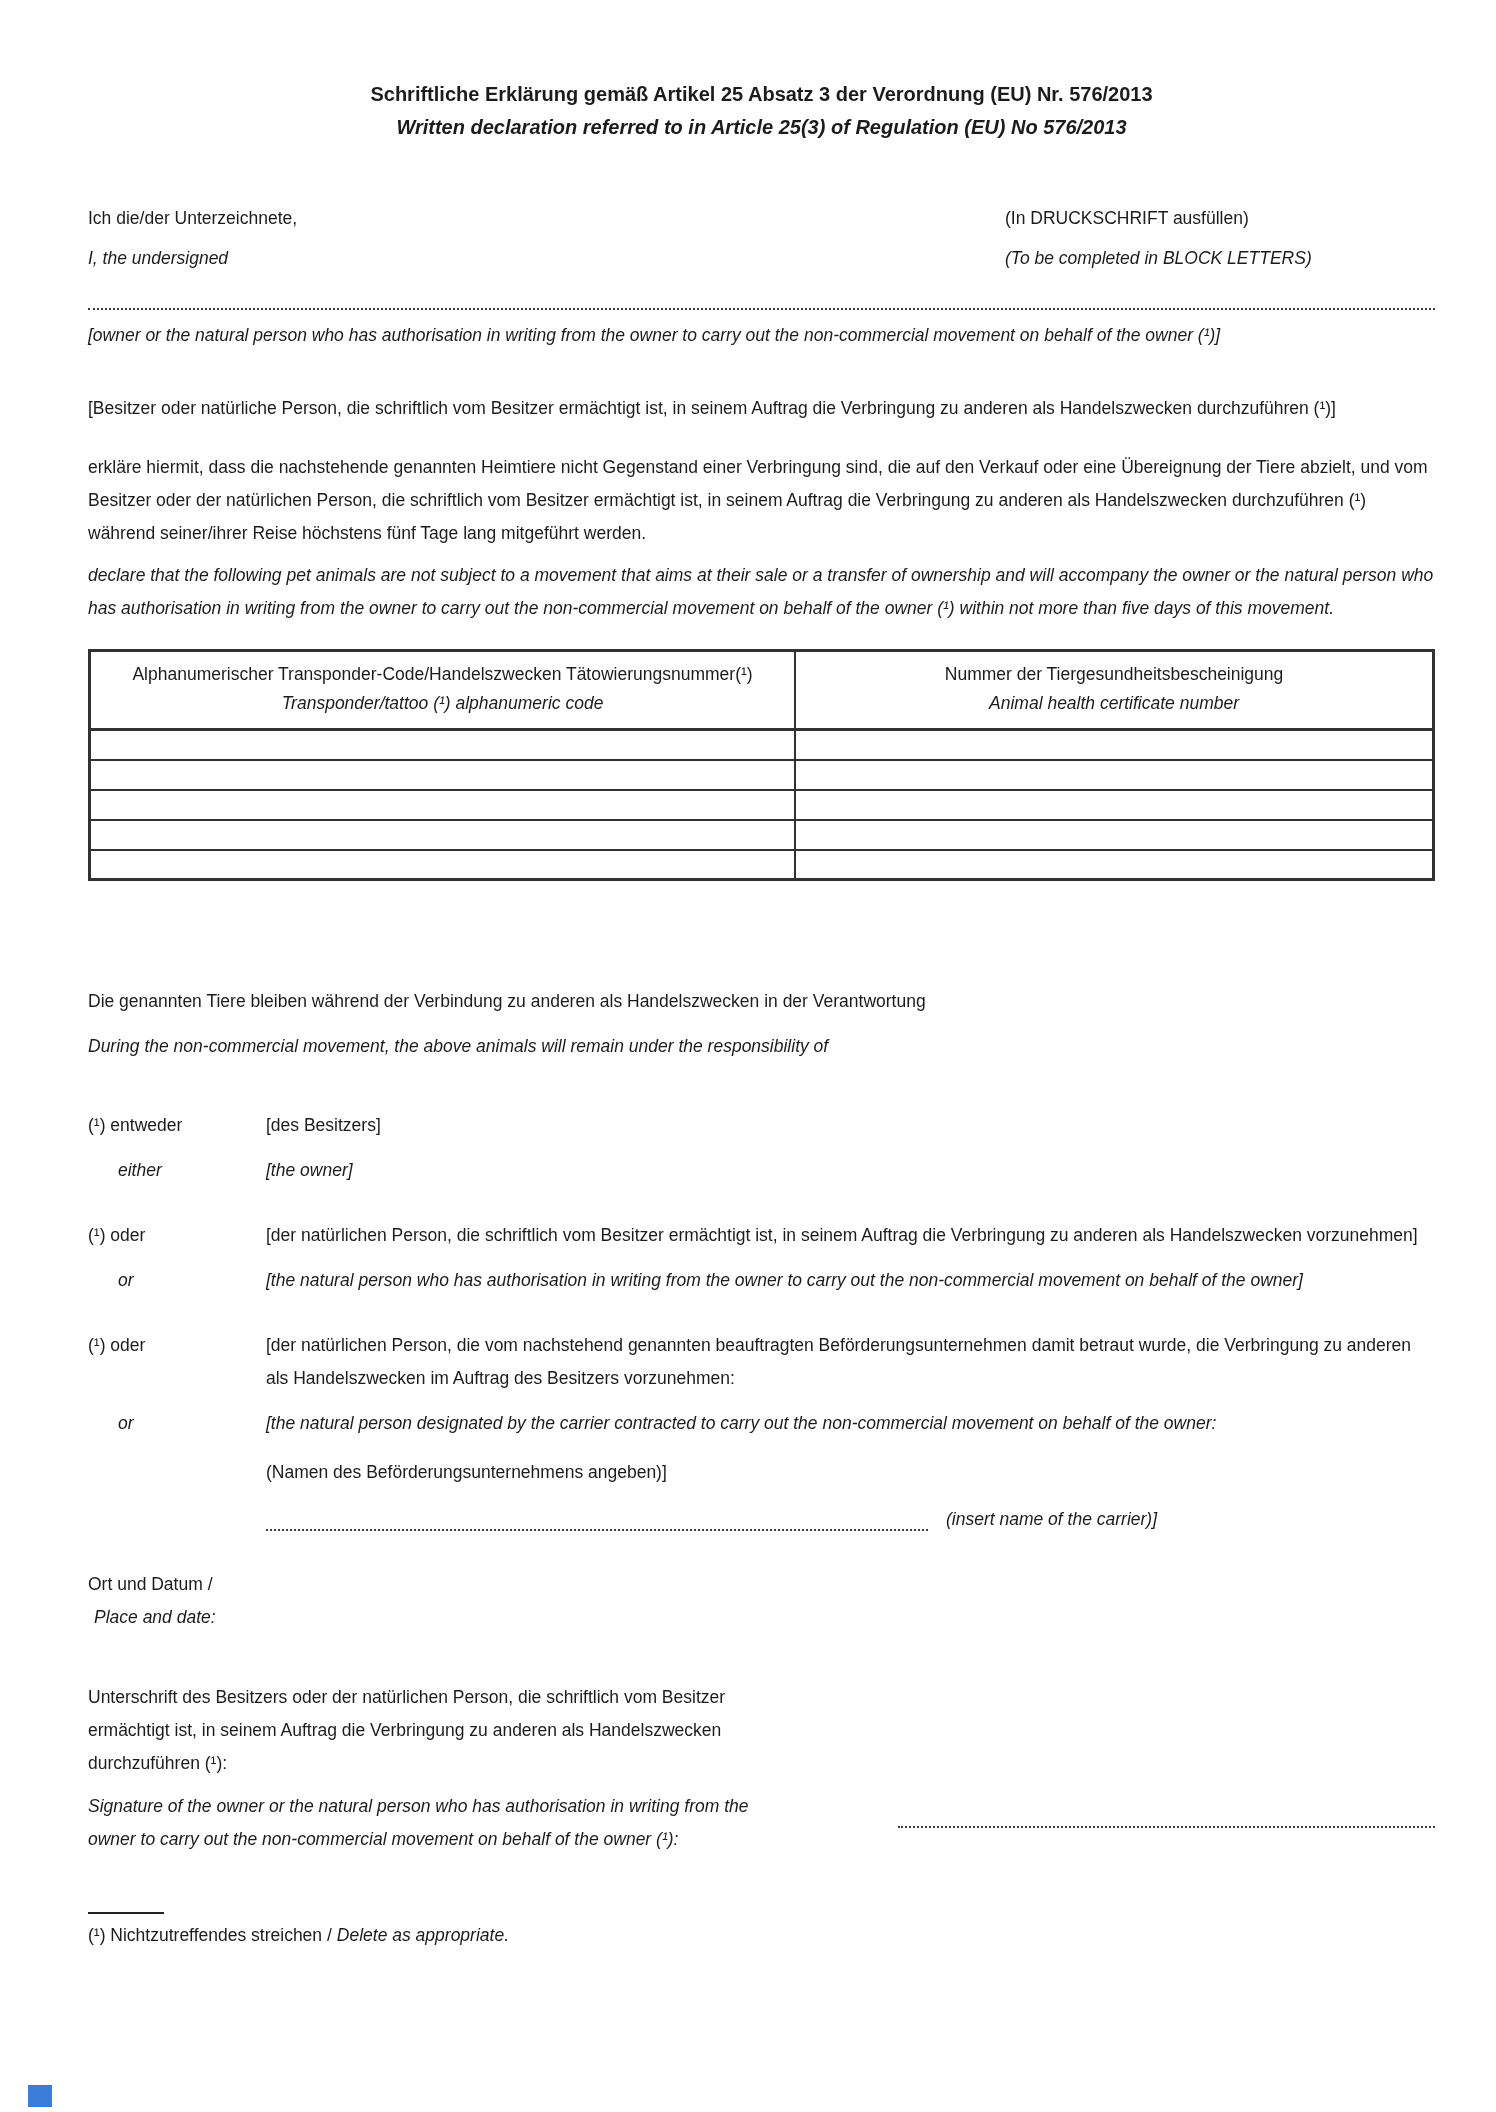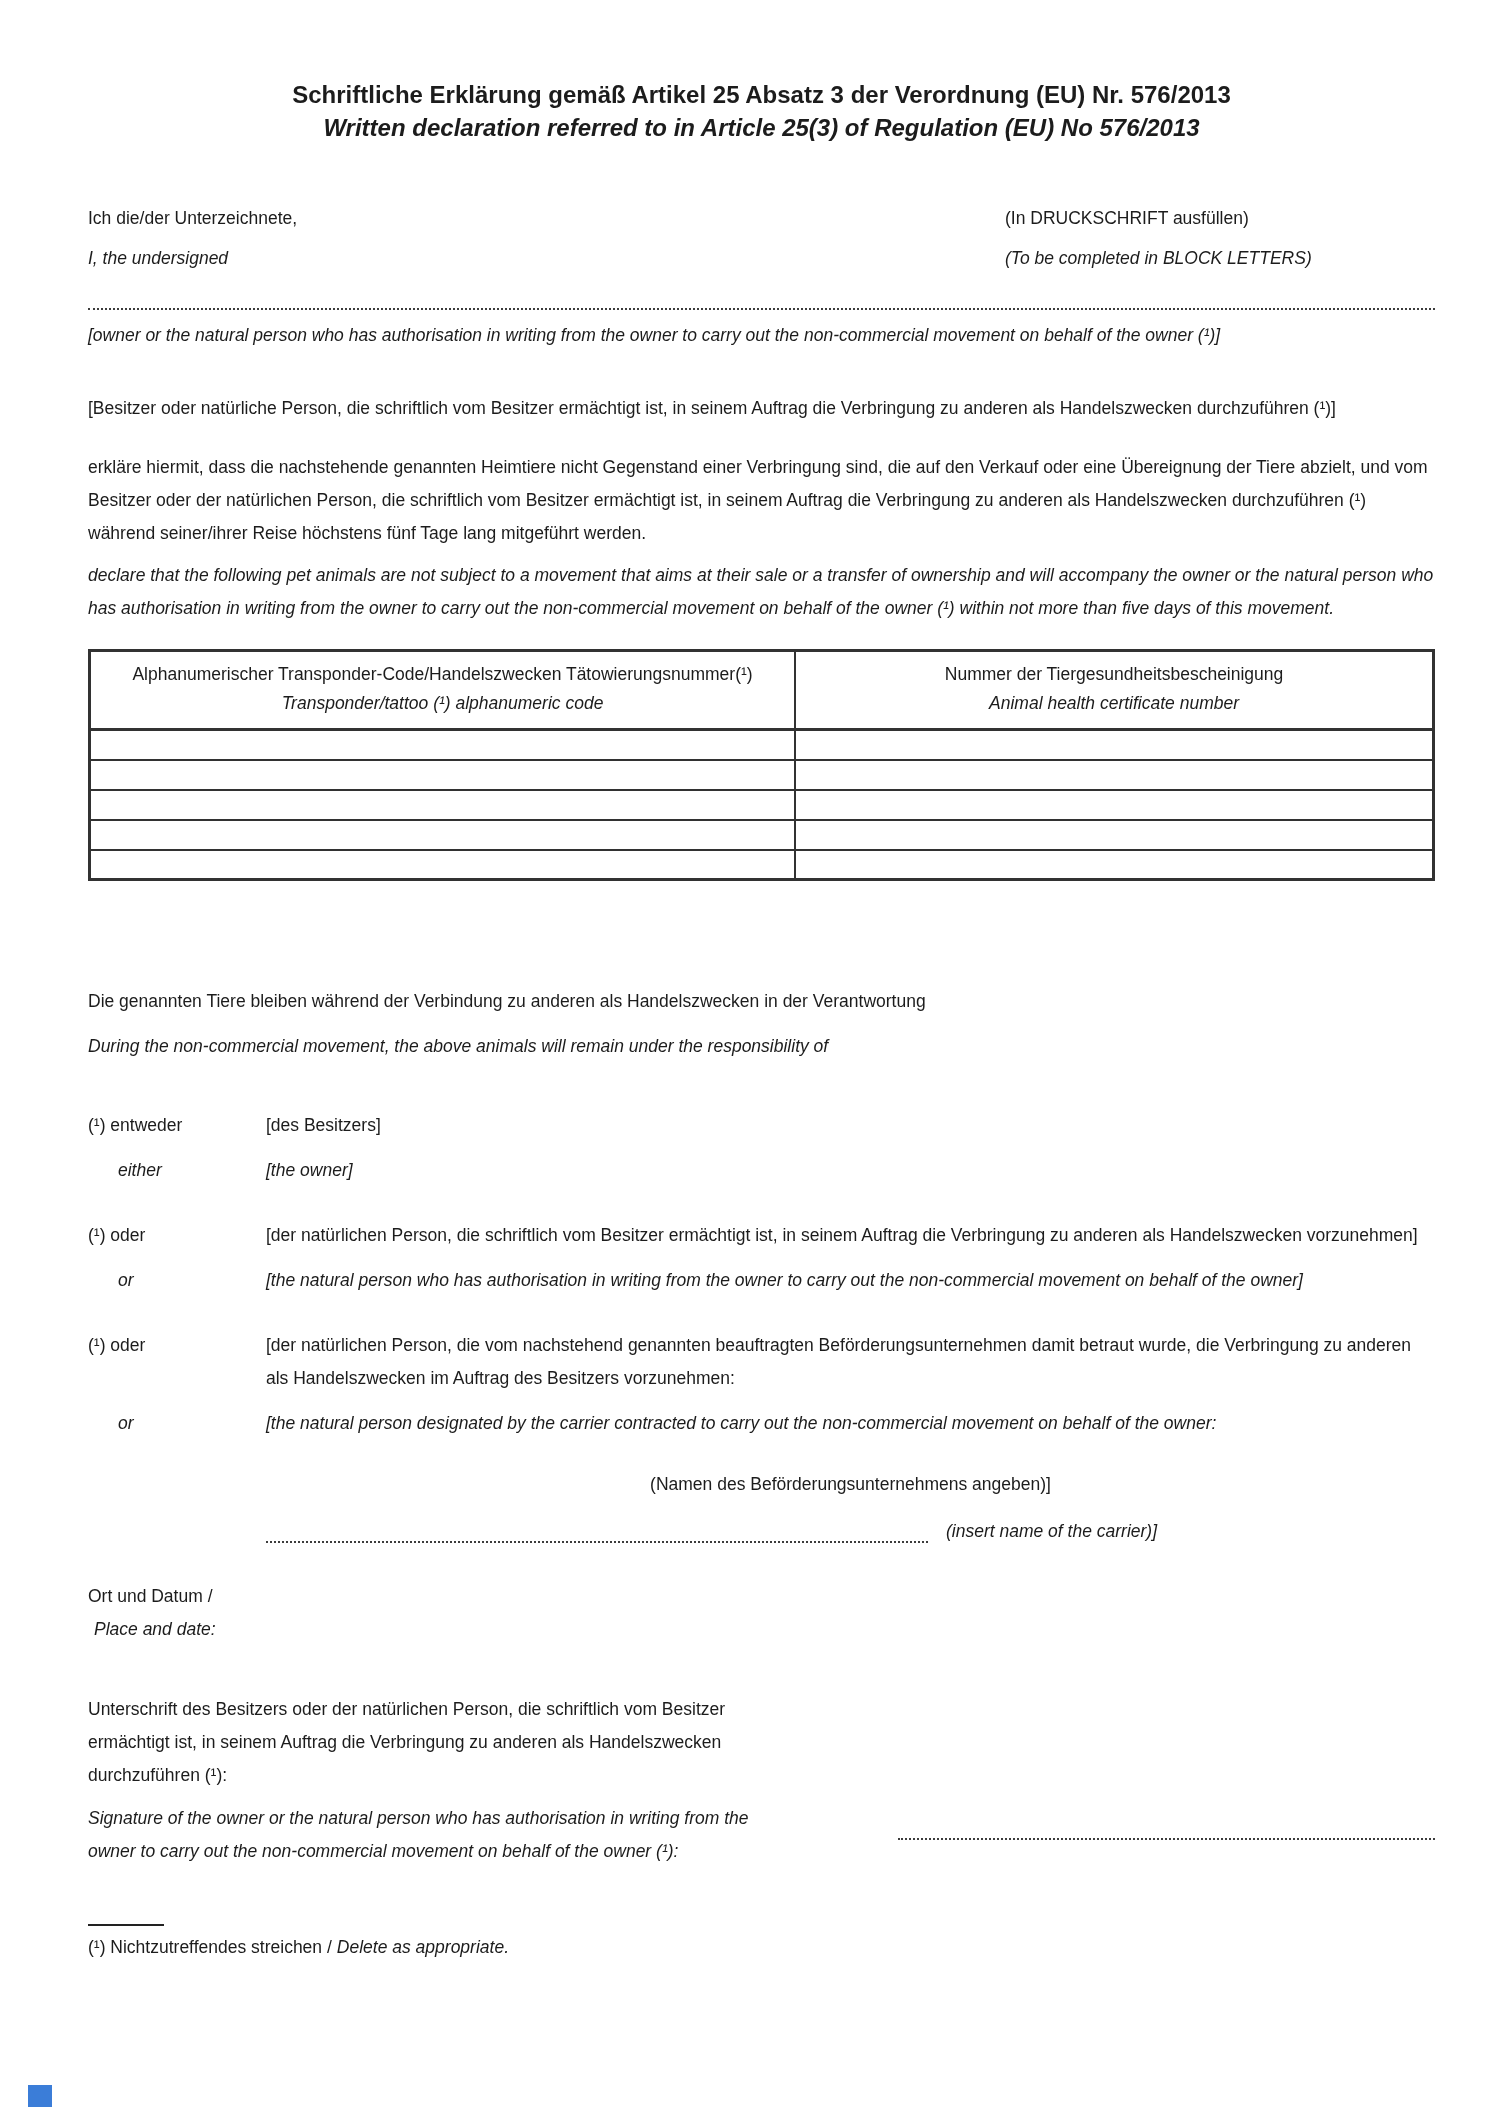--- a/index.html
+++ b/index.html
@@ -12,21 +12,21 @@
     background: #ffffff;
     font-family: "Liberation Sans", sans-serif;
     font-size: 17.5px;
     color: #1c1c1c;
     padding: 78px 61px 0 88px;
     overflow: hidden;
   }
   .italic { font-style: italic; }
 
   
-  .title { text-align: center; font-weight: bold; font-size: 24px; line-height: 33px; margin-bottom: 54px; }
+  .title { text-align: center; font-weight: bold; font-size: 20px; line-height: 33px; margin-bottom: 54px; }
   .title .t-en { font-style: italic; }
 
   
   .intro { display: flex; justify-content: space-between; line-height: 40px; }
   .intro .col-right { width: 430px; }
 
   
   .dotline-full { border-bottom: 2px dotted #3c3c3c; height: 2px; margin-top: 30px; }
   .fill { flex: 1; border-bottom: 2px dotted #3c3c3c; margin-bottom: 5px; align-self: flex-end; }
 
@@ -41,21 +41,21 @@
   .ptable { border: 3px solid #323232; }
   .ptable th { font-weight: normal; text-align: center; padding: 8px 10px 10px; line-height: 29px; }
   .ptable th:first-child { width: 52.5%; }
   .ptable tbody td { height: 30px; }
   .ptable thead tr { border-bottom: 3px solid #323232; }
 
   
   .options { margin-top: 46px; }
   .opt { display: grid; grid-template-columns: 178px 1fr; row-gap: 12px; margin-bottom: 32px; line-height: 33px; }
   .opt-marker-en { padding-left: 30px; }
-  .opt-note-right { grid-column: 2; text-align: center; margin-top: 16px; }
+  .opt-note-right { grid-column: 2; text-align: left; margin-top: 4px; }
   .opt-fill-row { grid-column: 2; display: flex; margin-top: 2px; }
   .opt-fill-row .carrier-fill { width: 662px; flex: none; border-bottom: 2px dotted #3c3c3c; margin-bottom: 5px; align-self: flex-end; }
   .opt-fill-row .carrier-note { margin-left: 18px; }
 
   
   .placedate { display: flex; margin-top: 29px; line-height: 33px; flex-direction: column; }
   .placedate .lbl-en { margin-left: 6px; margin-right: 4px; }
 
   
   .sig { display: flex; margin-top: 40px; }

